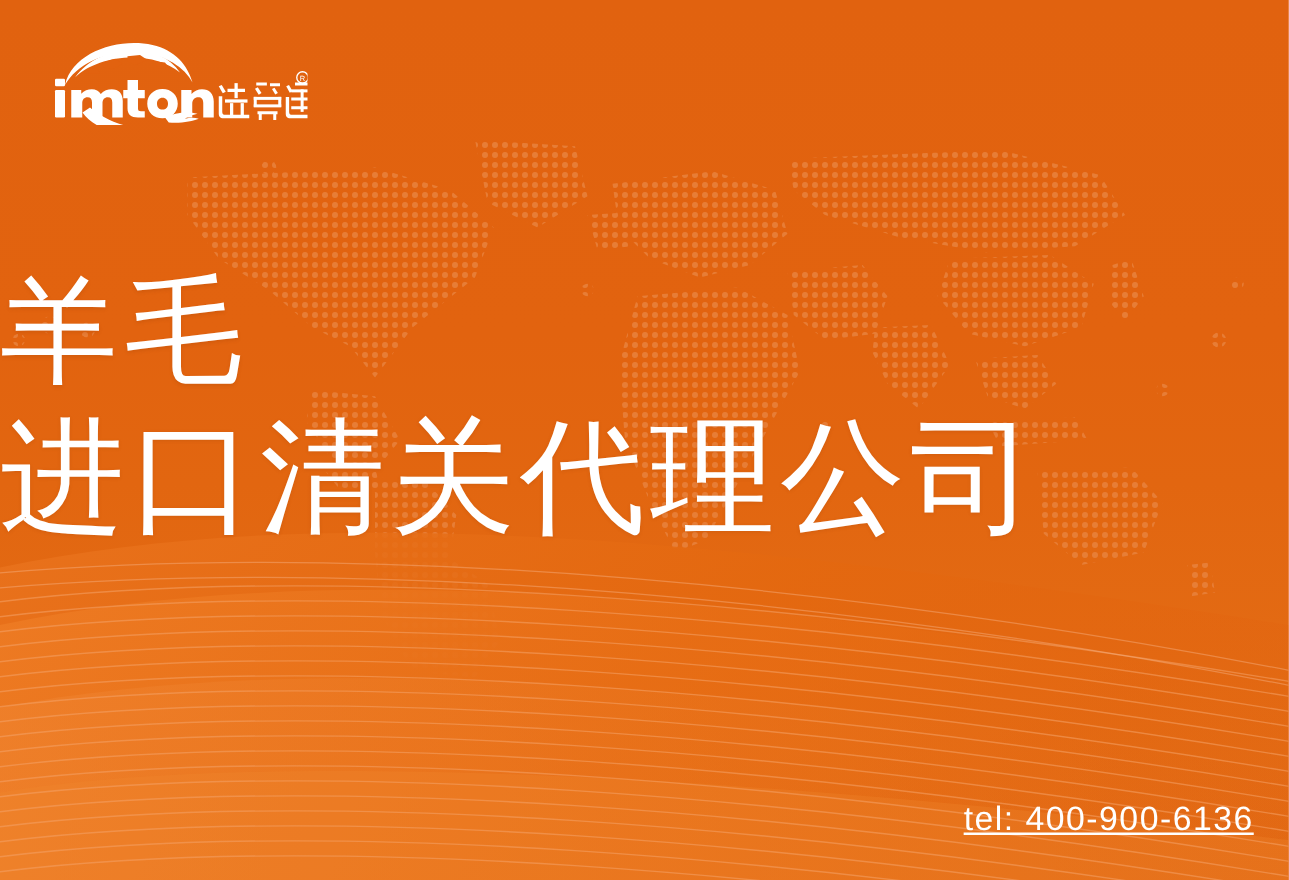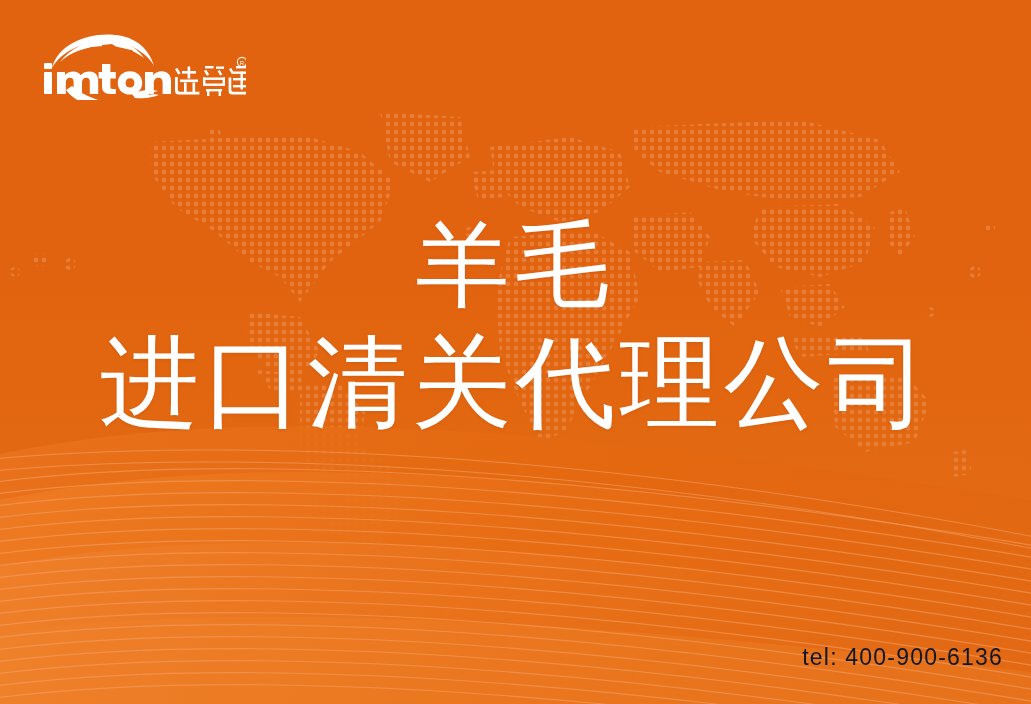--- a/index.html
+++ b/index.html
@@ -79,21 +79,20 @@
     height: 72px;
   }
   .logo svg { display: block; }
 
   
   .headline {
     position: absolute;
     left: 0;
     top: 218px;
     width: 1031px;
-    text-align: center;
     color: #ffffff;
     line-height: 1.0;
     user-select: none;
   }
   .headline .line1 {
     display: block;
     font-size: 94px;
     letter-spacing: 6px;
     font-weight: 400;
     text-shadow: 0 1px 3px rgba(140,55,5,0.18);
@@ -105,25 +104,26 @@
     letter-spacing: 4px;
     font-weight: 400;
     text-shadow: 0 1px 3px rgba(140,55,5,0.18);
   }
 
   
   .tel {
     position: absolute;
     right: 28px;
     bottom: 33px;
-    color: #0f172a;
-    font-size: 23px;
+    color: #ffffff;
+    font-size: 27px;
     letter-spacing: 1.2px;
     font-weight: 400;
     white-space: nowrap;
+    text-decoration: underline;
   }
 </style>
 </head>
 <body>
 
 <div id="banner">
 
   <div class="bg-base"></div>
 
   <div class="worldmap">

